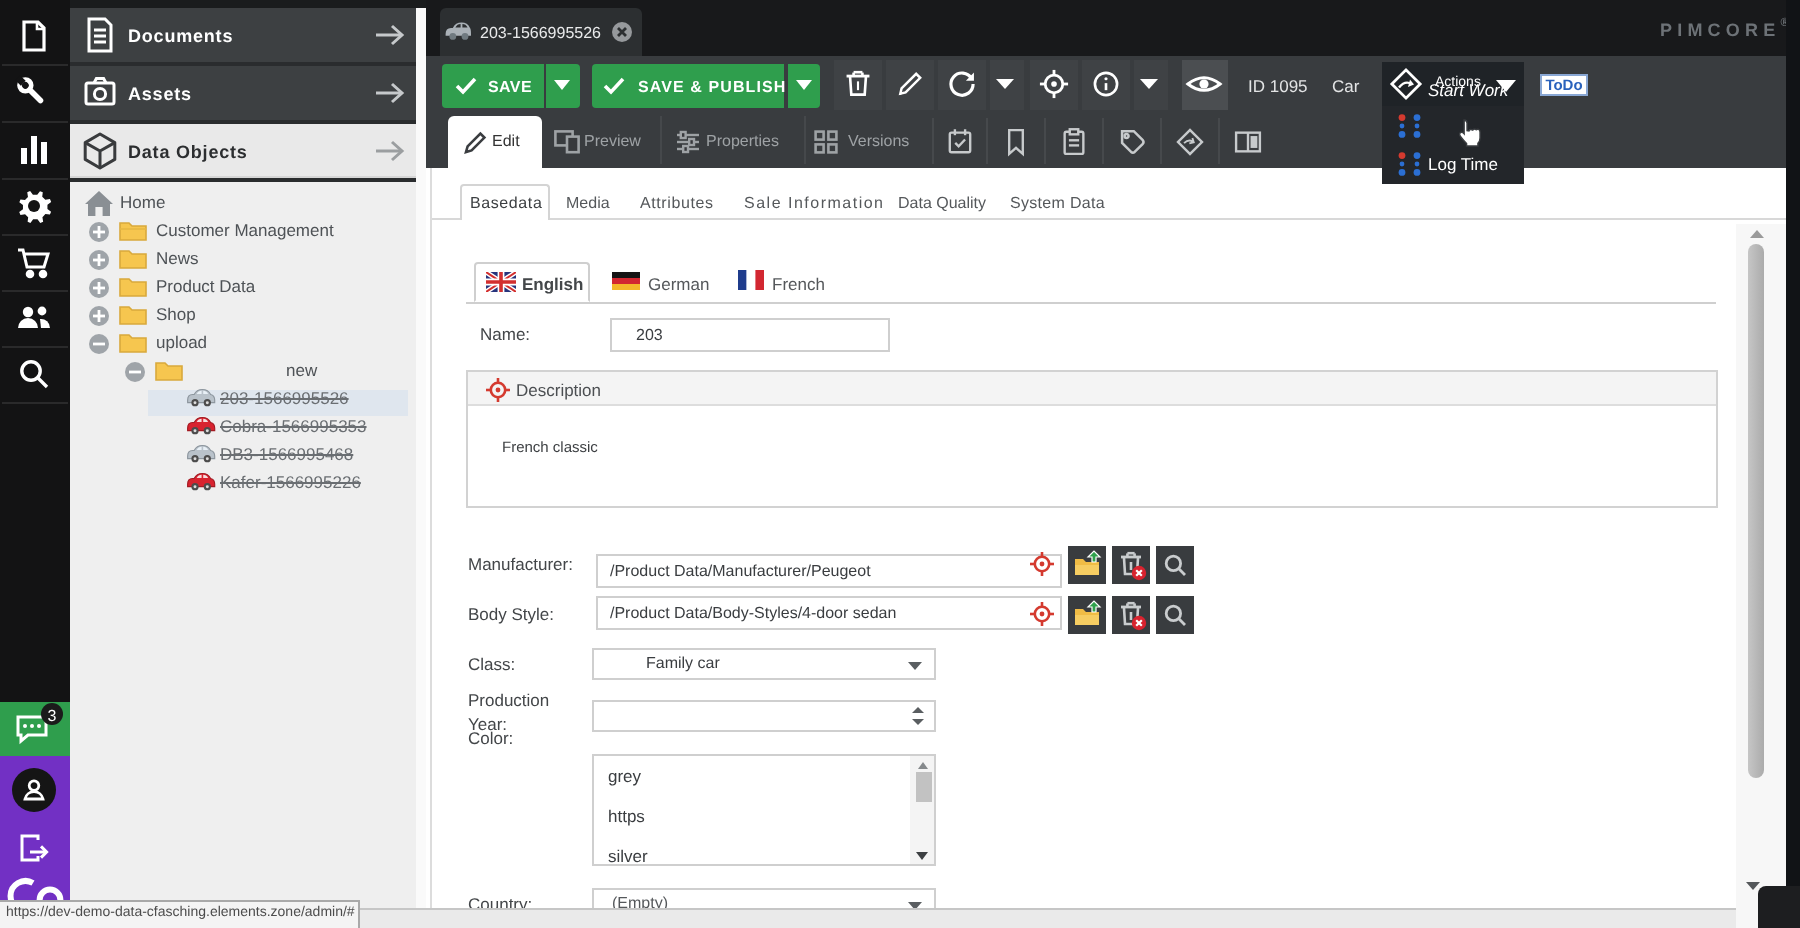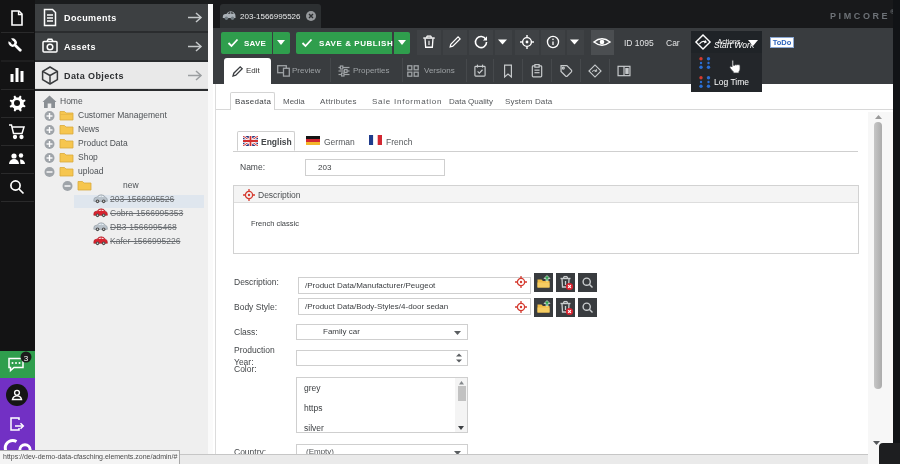--- a/index.html
+++ b/index.html
@@ -238,21 +238,21 @@
       </g>
 
       <path d="M 179 136 l -4 4.5 l 4 4.5 z" fill="#6e7276"></path>
     </svg>
     <div class="abs tree-t" style="left:60px;top:96px;">Home</div>
     <div class="abs tree-t" style="left:78px;top:110px;">Customer Management</div>
     <div class="abs tree-t" style="left:78px;top:124px;">News</div>
     <div class="abs tree-t" style="left:78px;top:138px;">Product Data</div>
     <div class="abs tree-t" style="left:78px;top:152px;">Shop</div>
     <div class="abs tree-t" style="left:78px;top:166px;">upload</div>
-    <div class="abs tree-t" style="left:91px;top:180px;padding-left:32px;">new</div>
+    <div class="abs tree-t" style="left:111px;top:180px;padding-left:32px;">new</div>
     <div class="abs tree-t strike" style="left:110px;top:194px;">203-1566995526</div>
     <div class="abs tree-t strike" style="left:110px;top:208px;">Cobra-1566995353</div>
     <div class="abs tree-t strike" style="left:110px;top:222px;">DB3-1566995468</div>
     <div class="abs tree-t strike" style="left:110px;top:236px;">Kafer-1566995226</div>
   </div>
 
   <div class="abs" style="left:208px;top:4px;width:5px;height:460px;background:#fafafa;"></div>
 
   <div class="abs" style="left:213px;top:0;width:687px;height:28px;background:#18191b;"></div>
   <div id="toptab">
@@ -498,21 +498,21 @@
           <circle cx="6" cy="6" r="1.2" fill="#d43a2f" stroke="none"></circle>
         <line x1="6" y1="0" x2="6" y2="2"></line>
           <line x1="6" y1="10" x2="6" y2="12"></line>
         <line x1="0" y1="6" x2="2" y2="6"></line>
           <line x1="10" y1="6" x2="12" y2="6"></line>
       </g>
     </svg>
     <div class="abs" style="left:258px;top:190px;color:#4c4f52;font-size:8.5px;">Description</div>
     <div class="abs" style="left:251px;top:219px;color:#3c3f42;font-size:7.5px;">French classic</div>
 
-    <div class="abs lab" style="left:234px;top:277px;">Description:</div>
+    <div class="abs lab" style="left:234px;top:277px;">Manufacturer:</div>
     <div class="abs inp" style="left:298px;top:277px;width:233px;height:17px;line-height:15px;padding-left:6px;">/Product Data/Manufacturer/Peugeot</div>
     <svg class="abs" style="left:515px;top:276px;" width="12" height="12" viewBox="0 0 12 12">
       <g fill="none" stroke="#d43a2f" stroke-width="1.3">
         <circle cx="6" cy="6" r="3.6"></circle>
           <circle cx="6" cy="6" r="1.2" fill="#d43a2f" stroke="none"></circle>
         <line x1="6" y1="0" x2="6" y2="2"></line>
           <line x1="6" y1="10" x2="6" y2="12"></line>
         <line x1="0" y1="6" x2="2" y2="6"></line>
           <line x1="10" y1="6" x2="12" y2="6"></line>
       </g>

